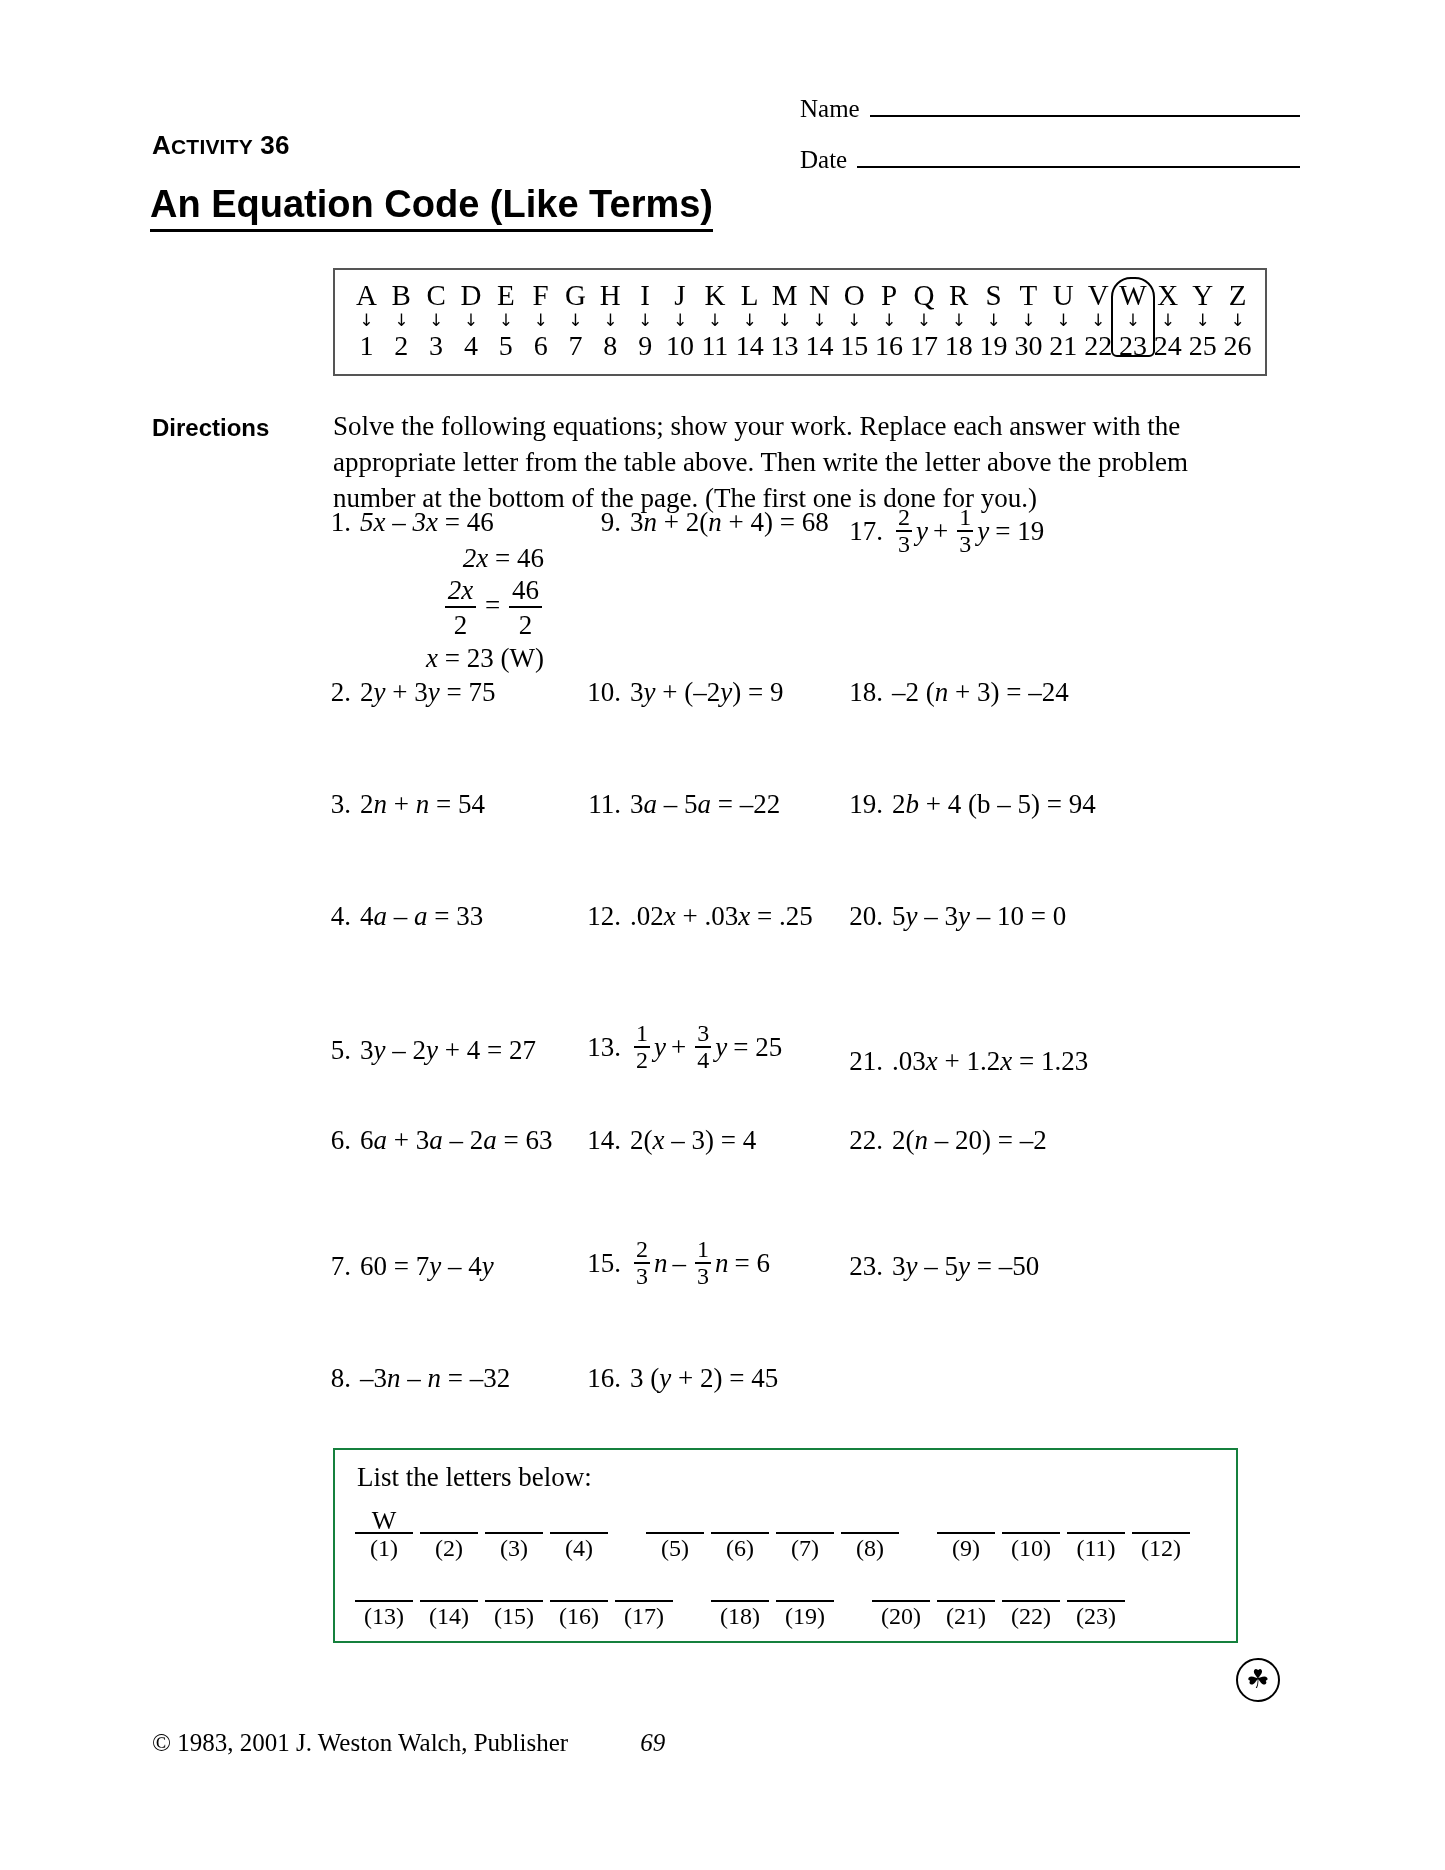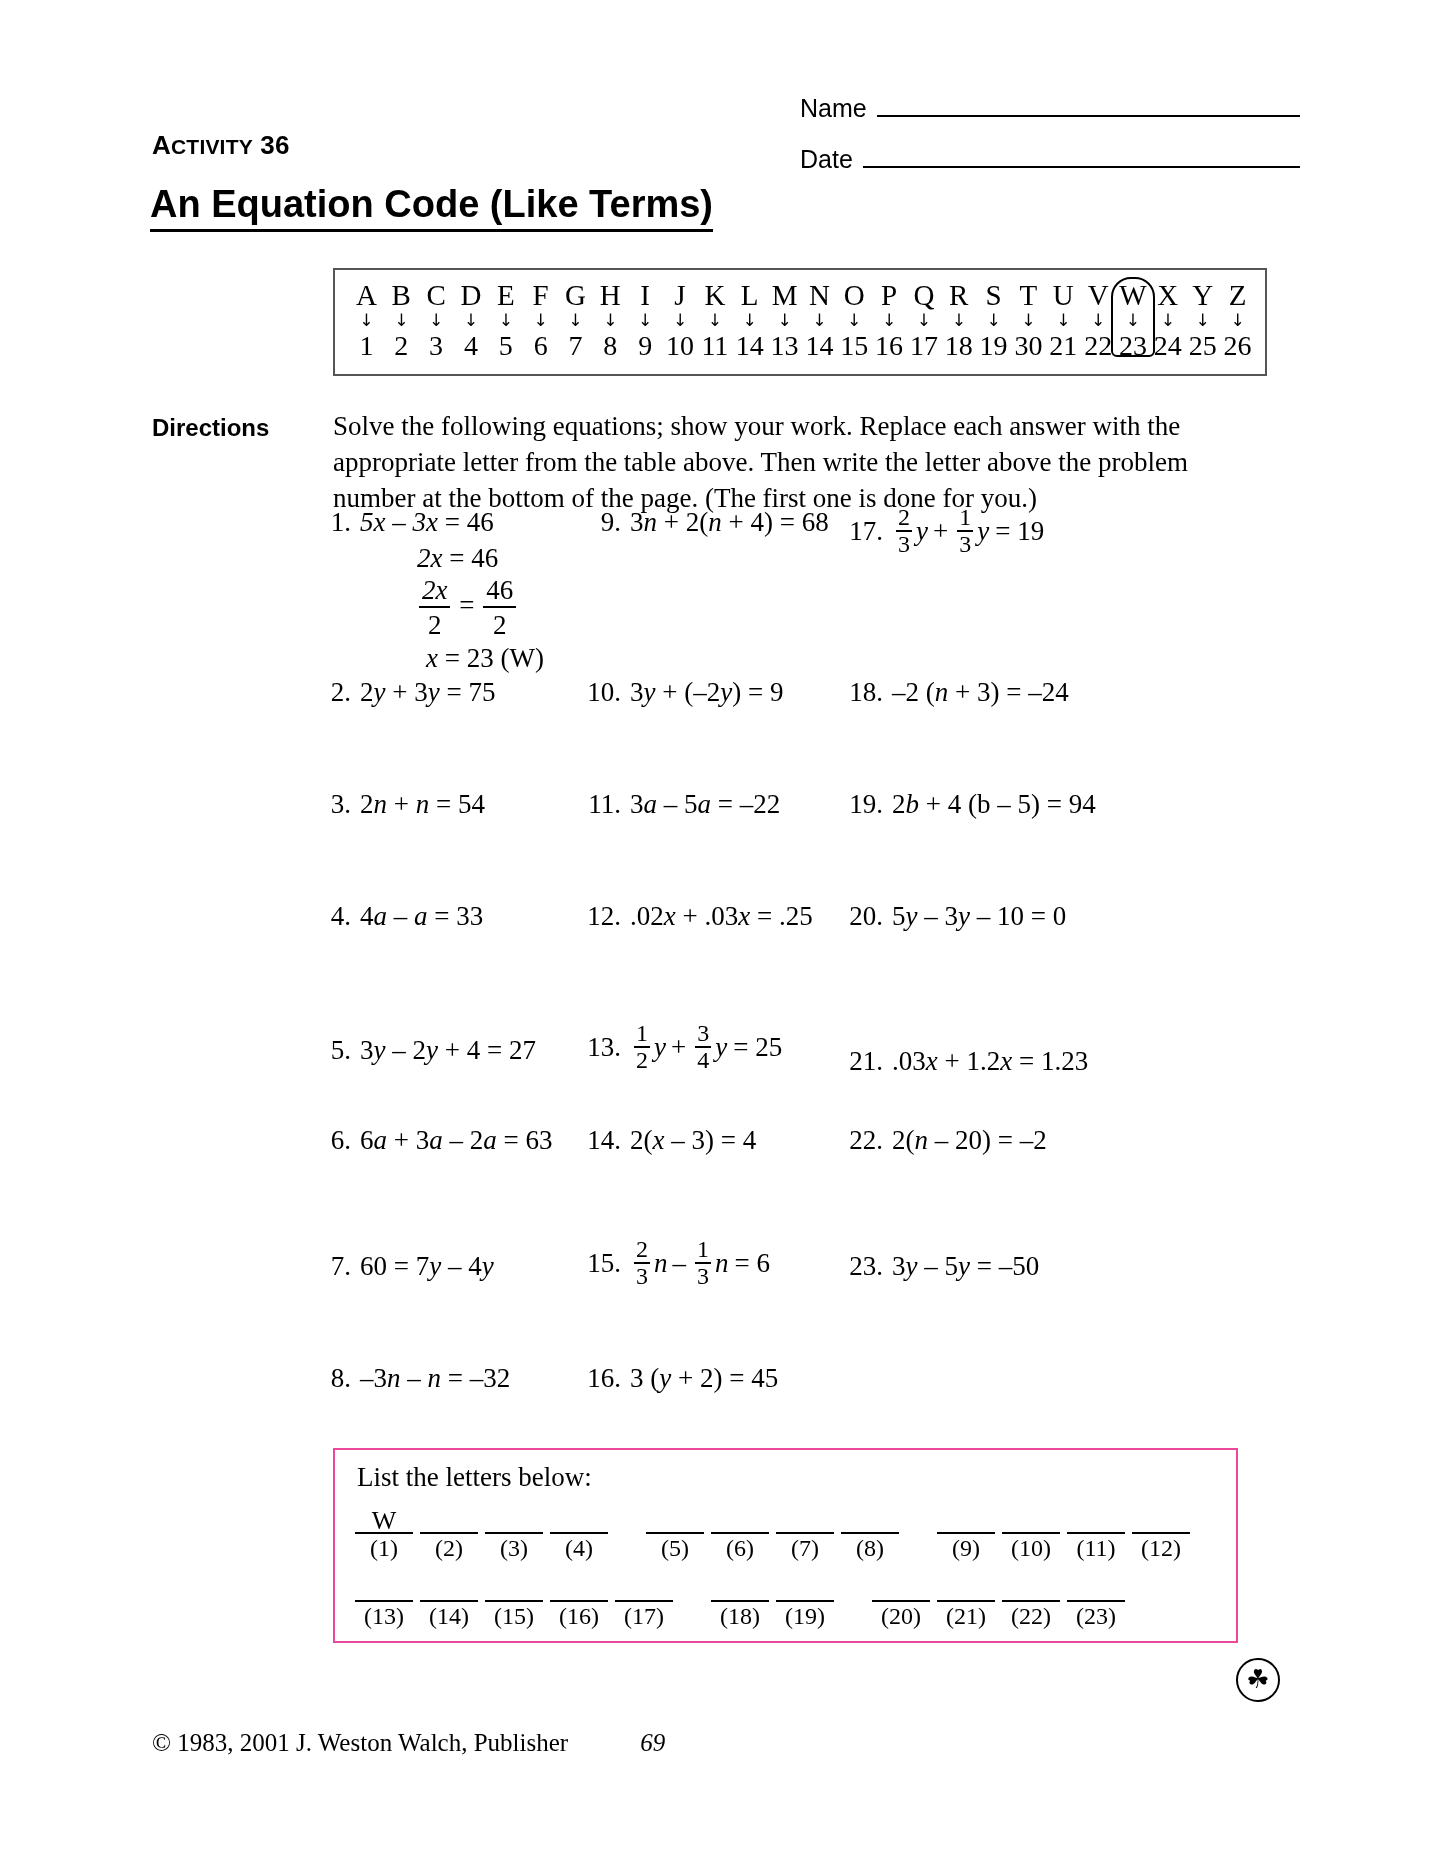--- a/index.html
+++ b/index.html
@@ -28,21 +28,21 @@
     left: 800px;
     top: 96px;
     width: 500px;
   }
   .nd-row {
     display: flex;
     align-items: flex-end;
     margin-bottom: 26px;
   }
   .nd-label {
-    font-family: Liberation Sans, sans-serif;
+    font-family: Liberation Serif, serif;
     font-size: 25px;
     white-space: nowrap;
     padding-right: 10px;
     line-height: 1;
   }
   .nd-line {
     flex: 1;
     border-bottom: 2px solid #000;
     height: 1px;
     margin-bottom: 4px;
@@ -202,20 +202,21 @@
   }
 
   
   .work {
     position: absolute;
     left: 0px;
     top: 0px;
     font-family: "Liberation Serif", serif;
     font-size: 27px;
     line-height: 34px;
+    text-align: right;
   }
   .work-line { white-space: nowrap; }
   .wl2 { padding-left: 92px; }
   .wl3 { padding-left: 92px; }
   .wl4 { padding-left: 101px; }
   .divline {
     display: inline-flex;
     flex-direction: column;
     align-items: center;
     vertical-align: middle;
@@ -234,21 +235,21 @@
     line-height: 32px;
   }
 
   
   .ans-box {
     position: absolute;
     left: 333px;
     top: 1448px;
     width: 905px;
     height: 195px;
-    border: 2px solid #ec4899;
+    border: 2px solid #15803d;
     box-sizing: border-box;
   }
   .ans-title {
     position: absolute;
     left: 22px;
     top: 12px;
     font-family: "Liberation Serif", serif;
     font-size: 27px;
   }
   .blank-row {

